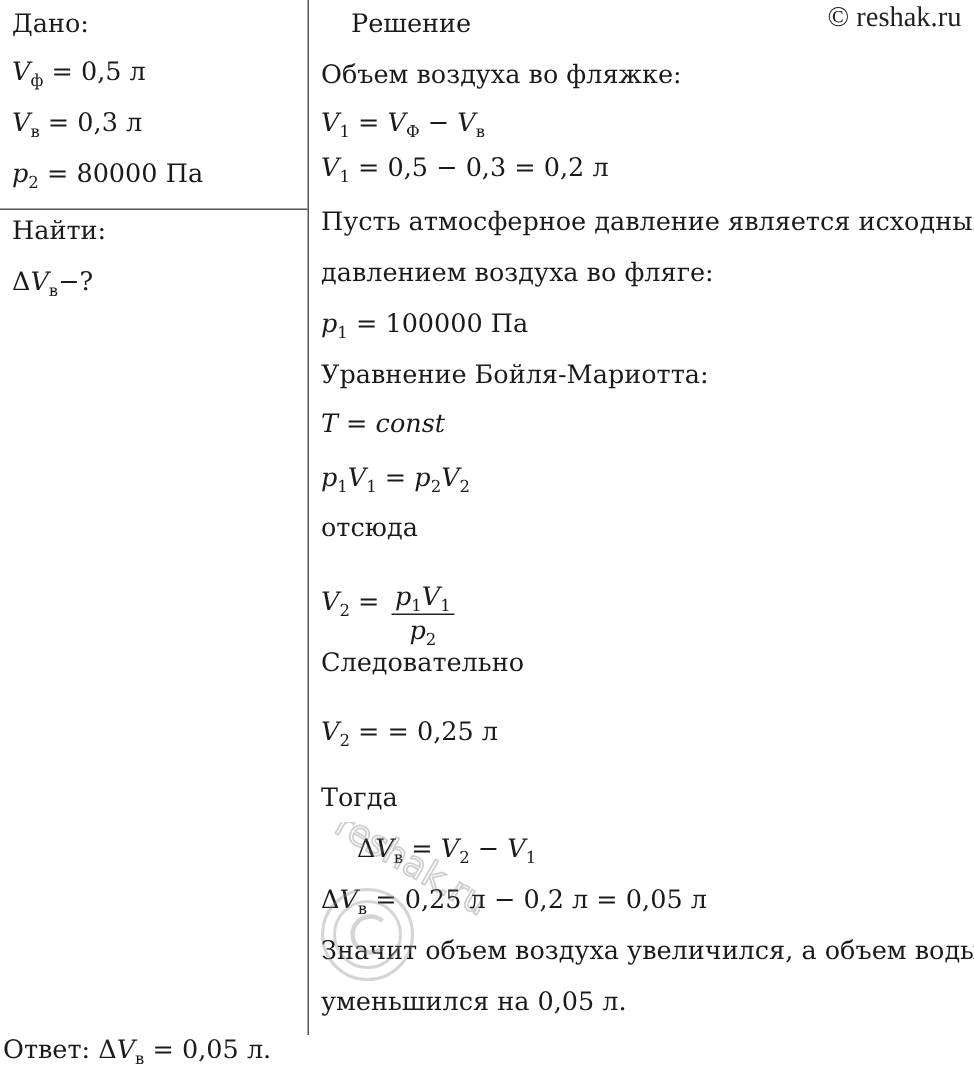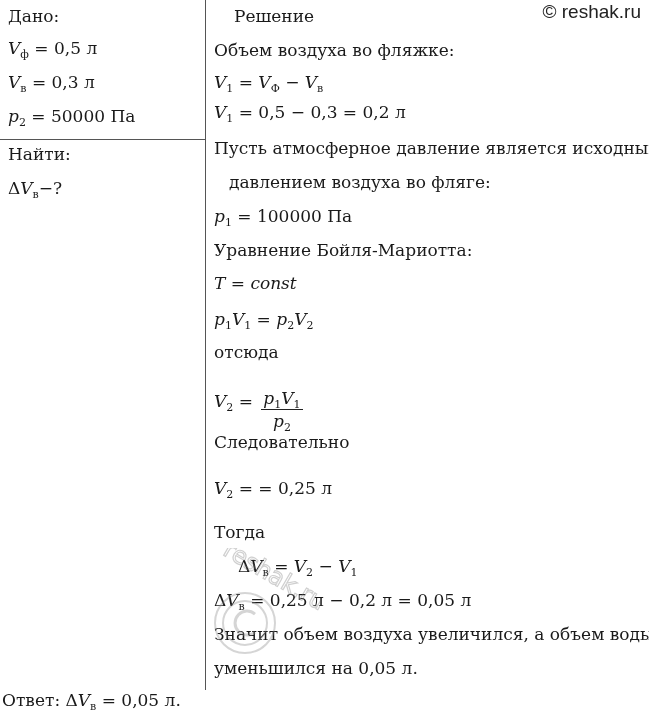--- a/index.html
+++ b/index.html
@@ -7,48 +7,48 @@
     width: 649px; height: 712px; position: relative; overflow: hidden;
     font-family: "DejaVu Serif", "Liberation Serif", serif;
     color: #1a1a1a;
     font-size: 17px;
   }
   .line { position: absolute; white-space: nowrap; line-height: 20px; }
   .i { font-style: italic; }
   sub { font-size: 11px; vertical-align: -4px; line-height: 0; font-style: normal; }
   .vdiv { position: absolute; left: 205px; top: 0; width: 1px; height: 690px; background: #555; }
   .hdiv { position: absolute; left: 0; top: 139px; width: 205px; height: 1px; background: #555; }
-  .wm-top { position: absolute; right: 8px; top: 1px; font-family: Liberation Sans, sans-serif; font-size: 19px; color: #222; }
+  .wm-top { position: absolute; right: 8px; top: 1px; font-family: Liberation Serif, serif; font-size: 19px; color: #222; }
   .frac { display: inline-block; vertical-align: middle; text-align: center; margin: 0 3px; }
   .frac .num, .frac .den { display: block; line-height: 22px; padding: 0 2px; }
   .frac .num { border-bottom: 1px solid #222; margin-top: 15px; }
   .wm-stamp { position: absolute; left: 200px; top: 548px; width: 120px; height: 120px; pointer-events: none; opacity: 0.35; }
 </style>
 </head>
 <body>
 
 <div class="vdiv"></div>
 <div class="hdiv"></div>
 
 <div class="wm-top">© reshak.ru</div>
 
 <div class="line" style="left:8px;top:6px;">Дано:</div>
 <div class="line" style="left:8px;top:38px;"><span class="i">V</span><sub>ф</sub><span> = 0,5 л</span></div>
 <div class="line" style="left:8px;top:72px;"><span class="i">V</span><sub>в</sub><span> = 0,3 л</span></div>
-<div class="line" style="left:8px;top:106px;"><span class="i">p</span><sub>2</sub><span> = 50000 Па</span></div>
+<div class="line" style="left:8px;top:106px;"><span class="i">p</span><sub>2</sub><span> = 80000 Па</span></div>
 
 <div class="line" style="left:8px;top:144px;">Найти:</div>
 <div class="line" style="left:8px;top:178px;"><span>Δ</span><span class="i">V</span><sub>в</sub><span>−?</span></div>
 
 <div class="line" style="left:214px;top:6px;margin-left:20px;">Решение</div>
 <div class="line" style="left:214px;top:40px;">Объем воздуха во фляжке:</div>
 <div class="line" style="left:214px;top:72px;"><span class="i">V</span><sub>1</sub><span> = </span><span class="i">V</span><sub>Ф</sub><span> − </span><span class="i">V</span><sub>в</sub></div>
 <div class="line" style="left:214px;top:102px;"><span class="i">V</span><sub>1</sub><span> = 0,5 − 0,3 = 0,2 л</span></div>
 <div class="line" style="left:214px;top:138px;">Пусть атмосферное давление является исходным</div>
-<div class="line" style="left:229px;top:172px;">давлением воздуха во фляге:</div>
+<div class="line" style="left:214px;top:172px;">давлением воздуха во фляге:</div>
 <div class="line" style="left:214px;top:206px;"><span class="i">p</span><sub>1</sub><span> = 100000 Па</span></div>
 <div class="line" style="left:214px;top:240px;">Уравнение Бойля-Мариотта:</div>
 <div class="line" style="left:214px;top:273px;text-align:center;"><span class="i">T</span><span> = </span><span class="i">const</span></div>
 <div class="line" style="left:214px;top:309px;"><span class="i">p</span><sub>1</sub><span class="i">V</span><sub>1</sub><span> = </span><span class="i">p</span><sub>2</sub><span class="i">V</span><sub>2</sub></div>
 <div class="line" style="left:214px;top:342px;">отсюда</div>
 <div class="line" style="left:214px;top:372px;line-height:44px;"><span class="i">V</span><sub>2</sub><span> = </span><span class="frac"><span class="num"><span class="i">p</span><sub>1</sub><span class="i">V</span><sub>1</sub></span><span class="den"><span class="i">p</span><sub>2</sub></span></span></div>
 <div class="line" style="left:214px;top:432px;">Следовательно</div>
 <div class="line" style="left:214px;top:466px;line-height:44px;"><span class="i">V</span><sub>2</sub><span> = </span><span> = 0,25 л</span></div>
 <div class="line" style="left:214px;top:522px;">Тогда</div>
 <div class="line" style="left:214px;top:556px;margin-left:24px;"><span>Δ</span><span class="i">V</span><sub>в</sub><span> = </span><span class="i">V</span><sub>2</sub><span> − </span><span class="i">V</span><sub>1</sub></div>

